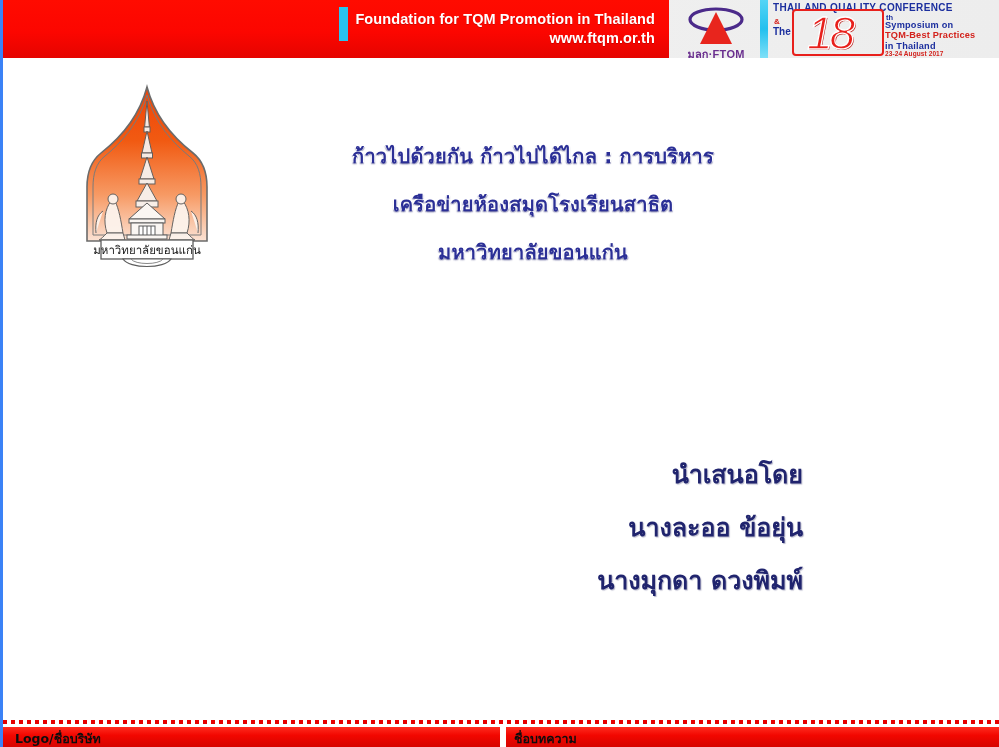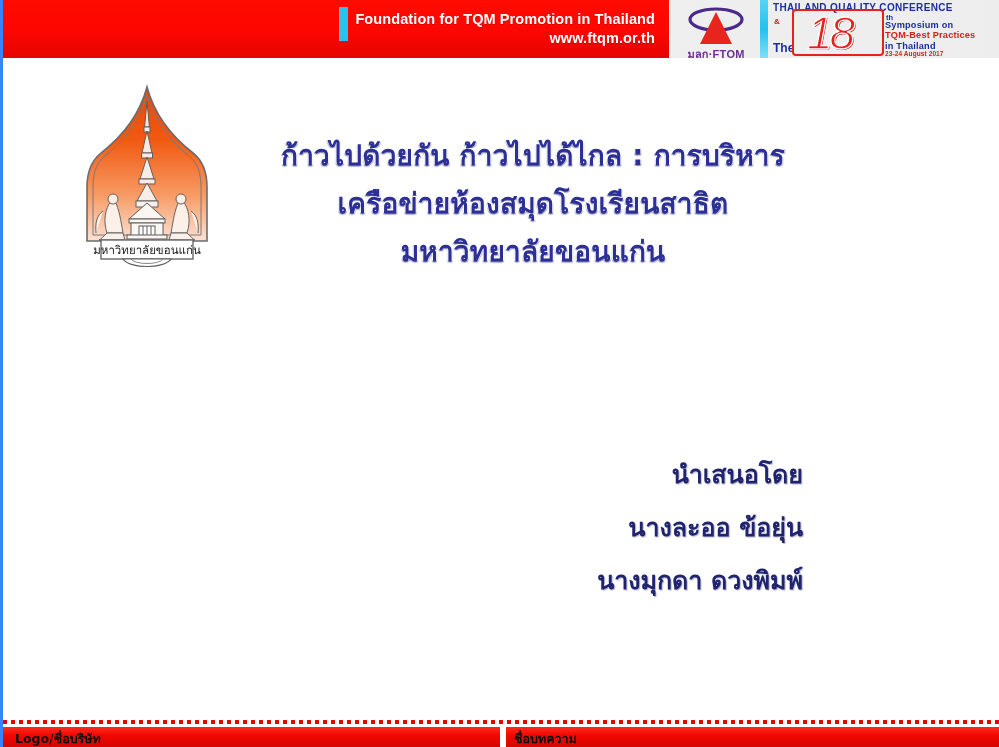--- a/index.html
+++ b/index.html
@@ -76,21 +76,21 @@
     position:absolute;left:2px;top:1px;
     font-size:10px;font-weight:bold;color:#1c2f9e;
     letter-spacing:.35px;white-space:nowrap;
   }
   .conf-amp{
     position:absolute;left:3px;top:16px;
     font-size:8px;font-weight:bold;color:#d31a16;
   }
   .conf-the{
     position:absolute;left:2px;top:25px;
-    font-size:12px;font-weight:bold;color:#1c2f9e;margin-top:15px;
+    font-size:10px;font-weight:bold;color:#1c2f9e;
   }
   .conf-18{
     position:absolute;left:26px;top:9px;
     font-size:46px;font-weight:normal;font-style:italic;
     color:#e8201c;
     line-height:46px;
     letter-spacing:-3px;
     -webkit-text-stroke:1.3px #ffffff;
     text-shadow:0 0 0 #e8201c, 1px 1px 0 #b51410;
     margin-left:10px;
@@ -130,21 +130,21 @@
   .seal svg{display:block;}
 
   
   .title-block{
     position:absolute;left:230px;top:132px;
     width:600px;
     text-align:center;
   }
   .title-line{
     font-family:"DejaVu Sans","Liberation Sans",sans-serif;
-    font-size:28px;
+    font-size:20px;
     font-weight:bold;
     color:#2b2f96;
     line-height:48px;
     letter-spacing:.2px;
     white-space:nowrap;
     text-shadow:
       -1px -1px 0 #ffffff,
        1px -1px 0 #ffffff,
       -1px  1px 1px rgba(80,80,140,.45),
        1px  1px 1px rgba(80,80,140,.45);

